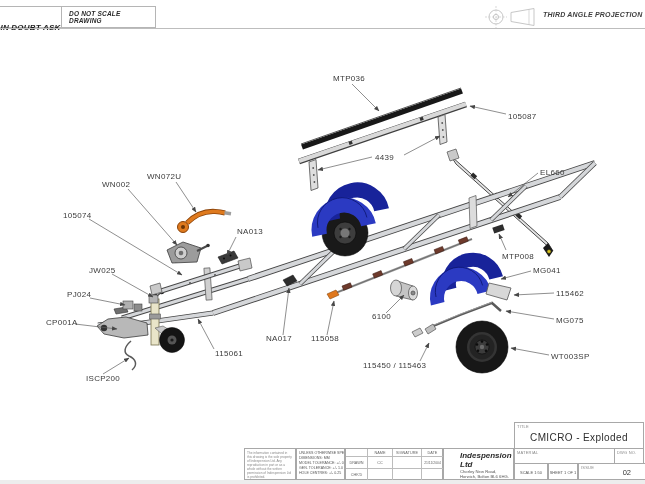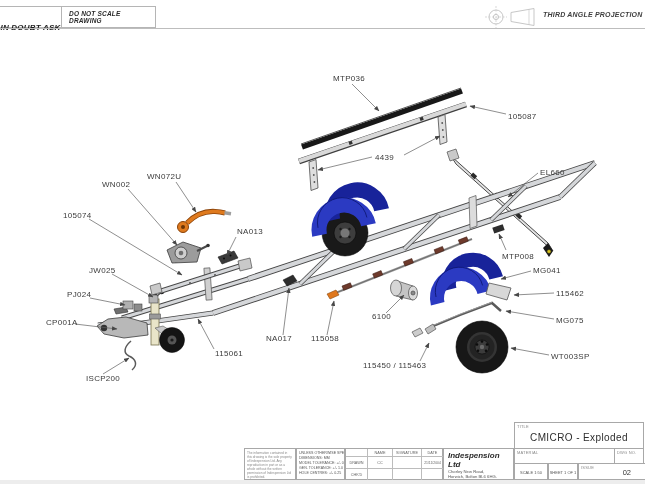--- a/index.html
+++ b/index.html
@@ -22,21 +22,21 @@
   .tb .lbl{position:absolute;left:2px;top:1px;font-size:4px;color:#8a8a8a;letter-spacing:.2px;}
   #tb-title{left:514px;top:422px;width:130px;height:27px;}
   #tb-title .val{margin-top:9px;text-align:center;font-size:10px;color:#2e2e2e;letter-spacing:.4px;}
   #tb-disclaimer{left:244px;top:448px;width:52px;height:32px;padding:2px;font-size:3.2px;line-height:4px;color:#8a8a8a;overflow:hidden;}
   #tb-tol{left:296px;top:448px;width:49px;height:32px;padding:2px 0 0 2px;overflow:hidden;}
   #tb-tol div{font-size:3.6px;line-height:5.1px;color:#555;white-space:nowrap;}
   #tb-sign{left:345px;top:448px;width:98px;height:32px;display:grid;
            grid-template-columns:22px 25px 29px 22px;grid-template-rows:8px 12px 12px;}
   #tb-sign .c{box-sizing:border-box;border-right:1px solid #bcbcbc;border-bottom:1px solid #bcbcbc;
               font-size:3.8px;color:#666;display:flex;align-items:center;justify-content:center;overflow:hidden;white-space:nowrap;}
-  #tb-company{left:443px;top:448px;width:71px;height:32px;padding:2px 0 0 4px;}
+  #tb-company{left:443px;top:448px;width:71px;height:32px;padding:2px 0 0 16px;}
   #tb-company .nm{font-size:8px;font-weight:bold;font-style:italic;color:#2c2c2c;}
   #tb-company .ad{font-size:4.2px;line-height:5px;color:#555;}
   #tb-material{left:514px;top:448px;width:101px;height:16px;}
   #tb-dwg{left:614px;top:448px;width:30px;height:16px;}
   #tb-scale{left:514px;top:463px;width:34px;height:17px;}
   #tb-sheet{left:548px;top:463px;width:30px;height:17px;}
   #tb-issue{left:578px;top:463px;width:68px;height:17px;}
   .cell-val{position:absolute;left:0;right:0;top:6px;text-align:center;font-size:4px;color:#555;white-space:nowrap;}
   #tb-issue .issue-no{position:absolute;right:14px;top:4px;font-size:7.5px;color:#333;}
   #page-shadow{position:absolute;left:0;top:480px;width:645px;height:4px;background:#ededed;}

